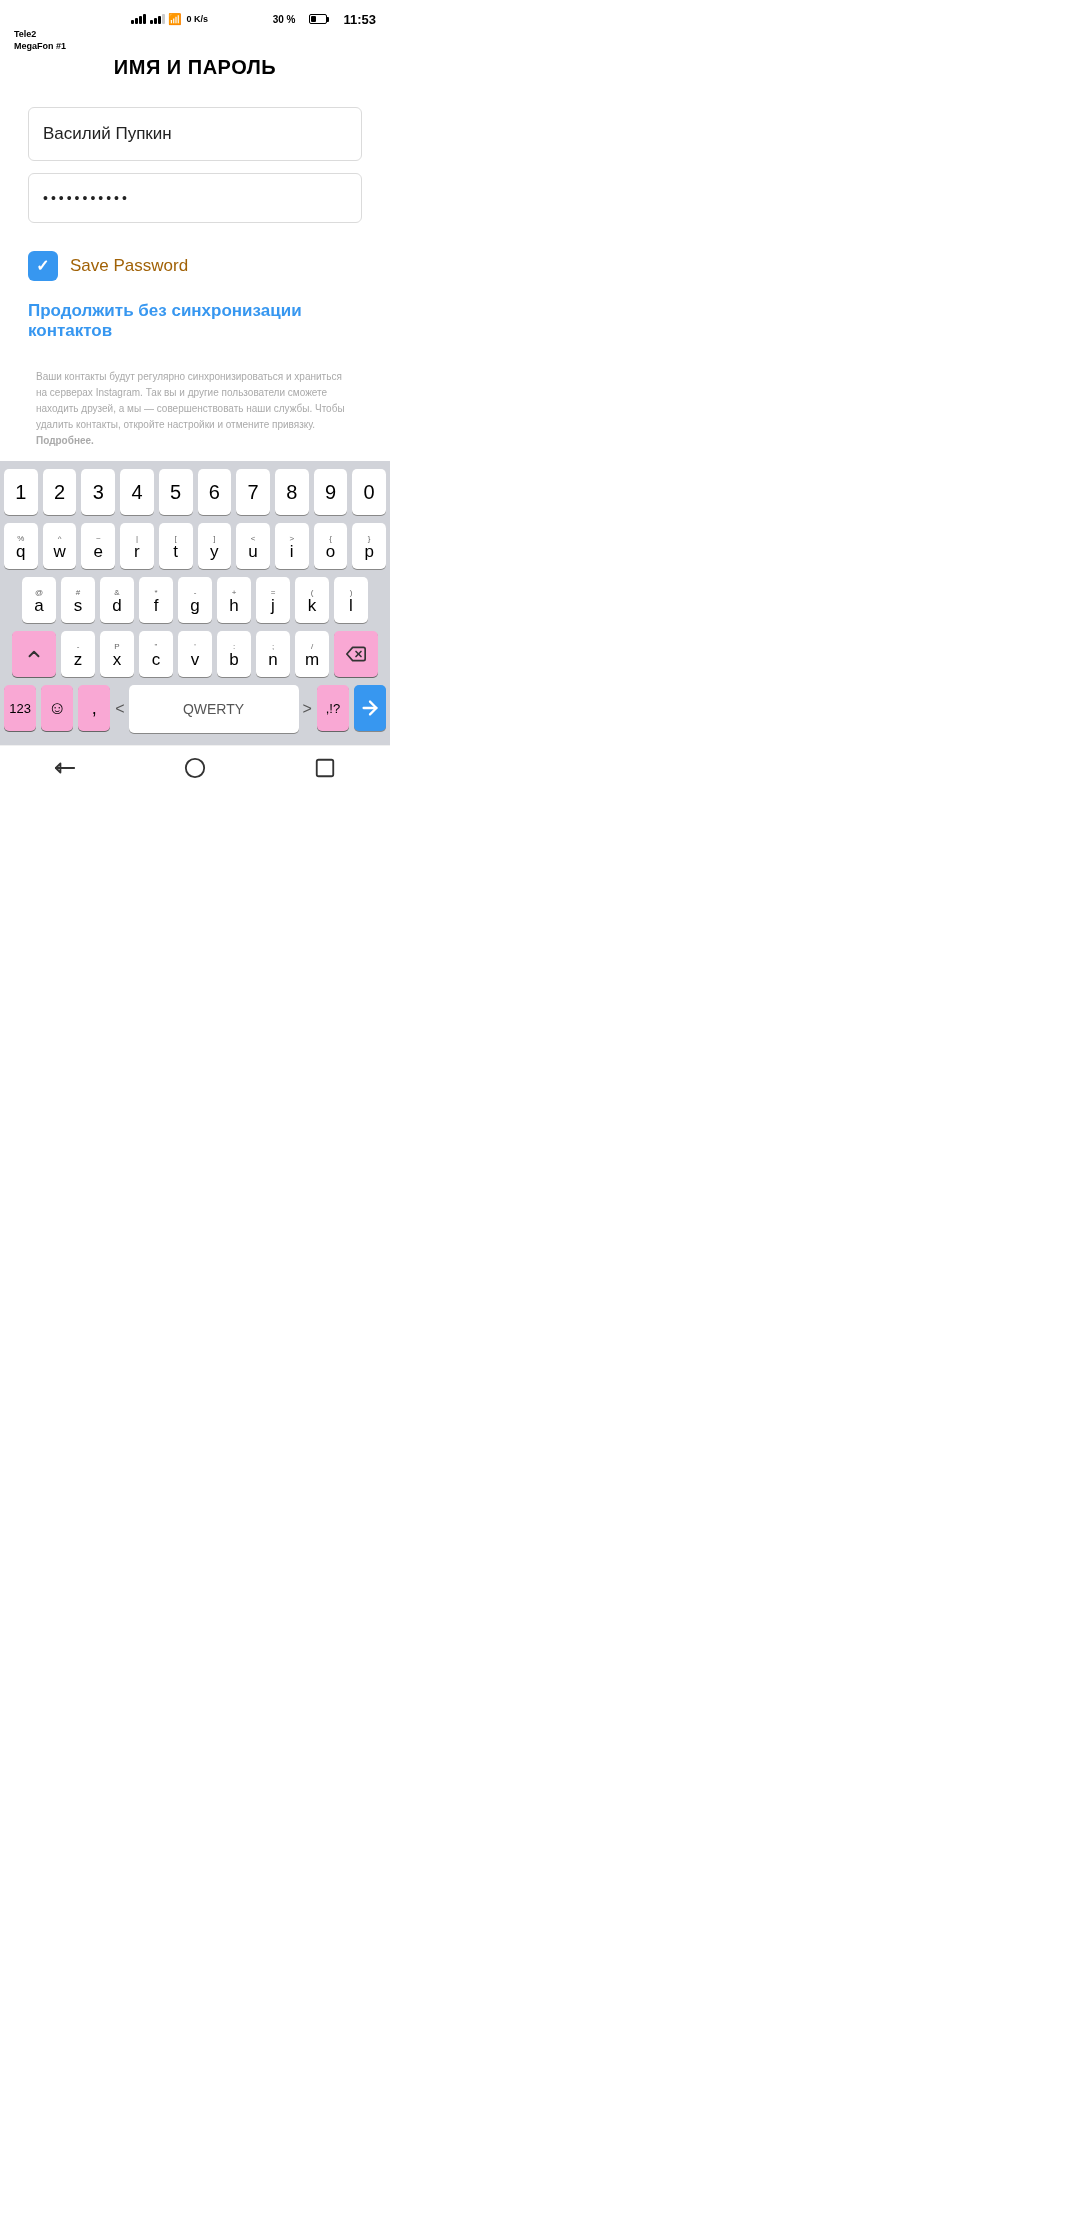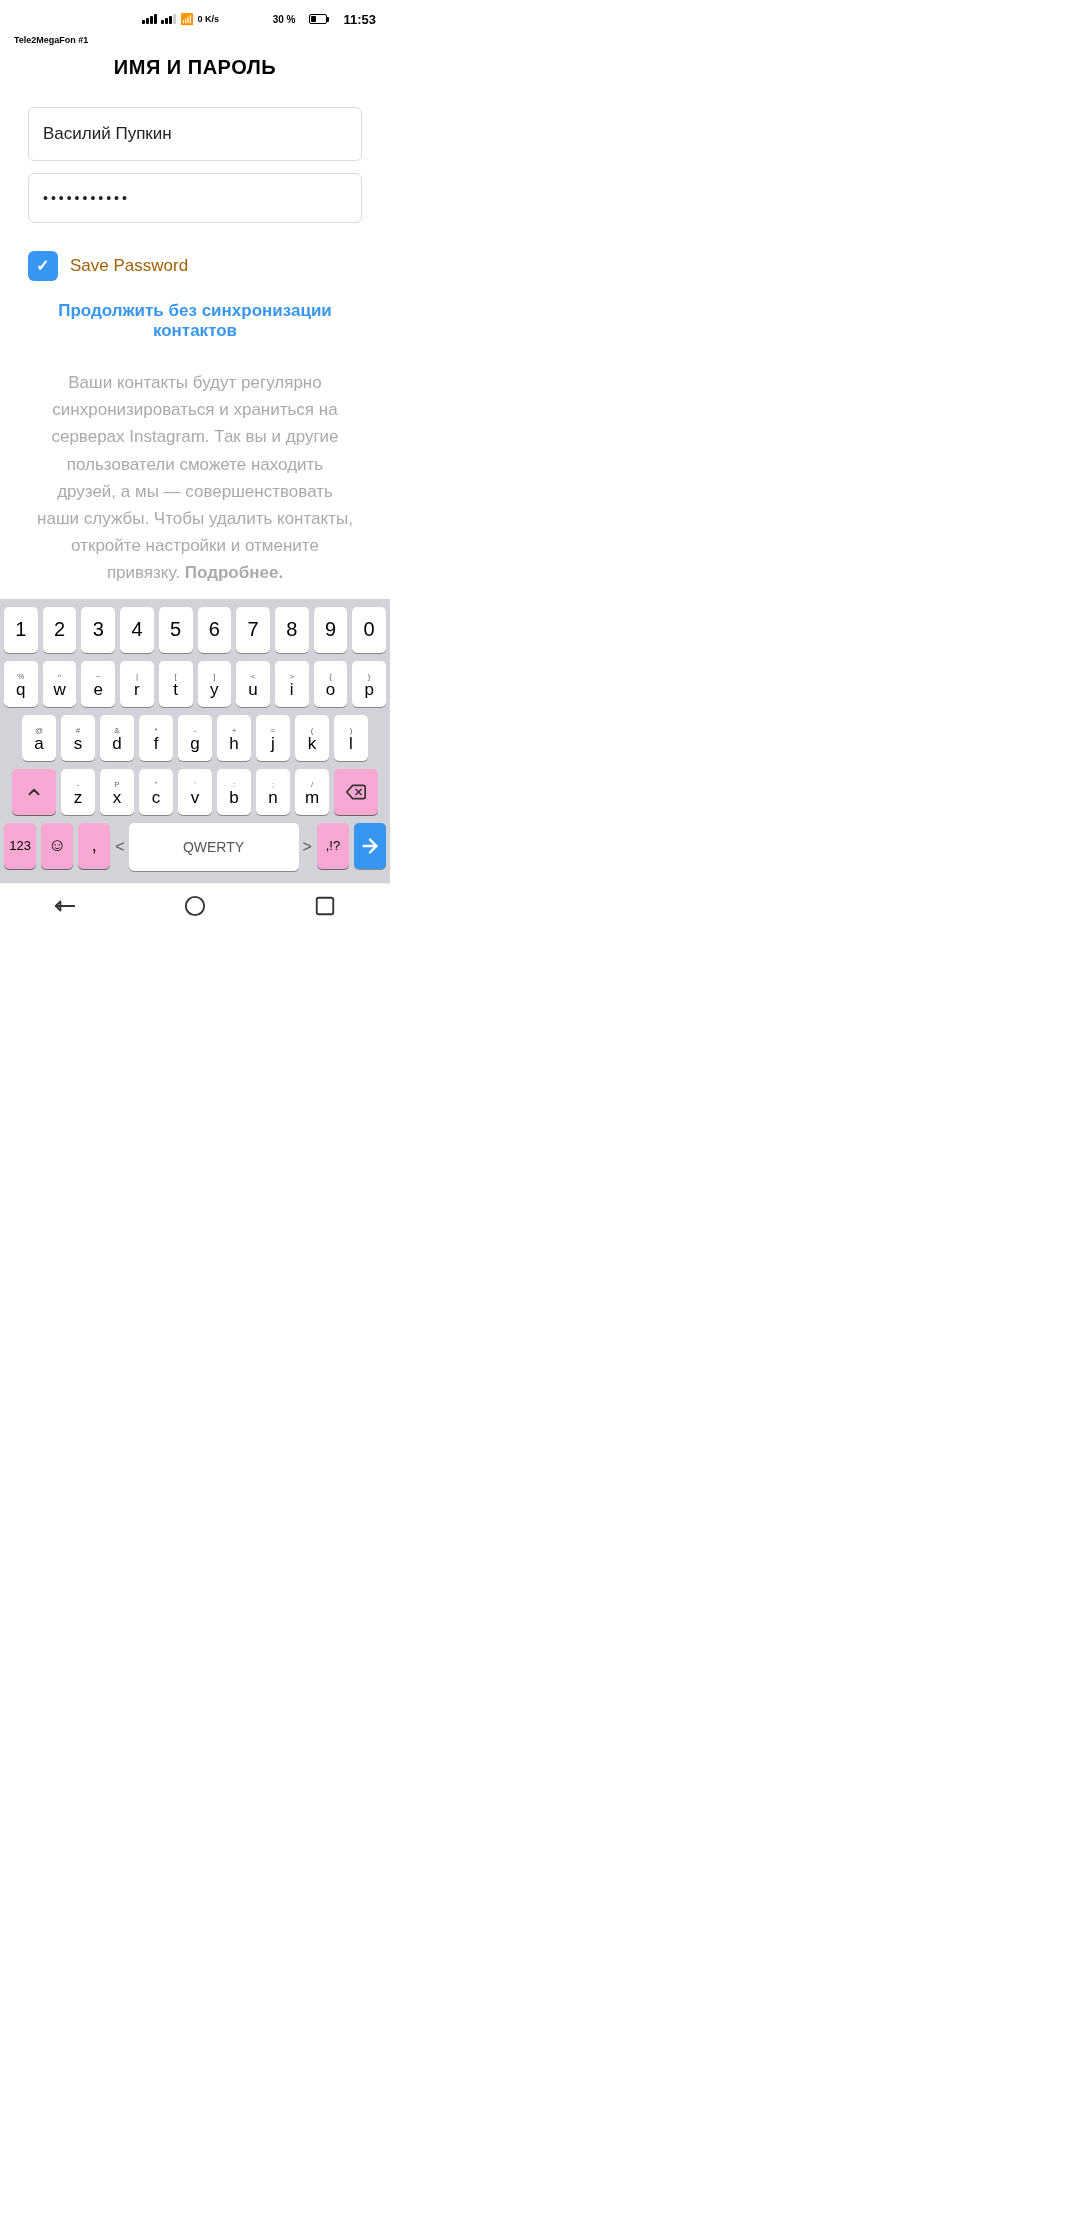--- a/index.html
+++ b/index.html
@@ -17,20 +17,21 @@
     .status-bar {
       background: #fff;
       display: flex;
       justify-content: space-between;
       align-items: center;
       padding: 6px 14px 4px 14px;
       height: 36px;
     }
     .status-left {
       display: flex;
+      flex-direction: column;
       font-size: 9px;
       font-weight: 600;
       color: #000;
       line-height: 1.3;
       margin-top: 44px;
     }
     .status-right {
       display: flex;
       align-items: center;
       gap: 14px;
@@ -142,33 +143,33 @@
       border-radius: 8px;
       padding: 18px;
       font-size: 18px;
       font-weight: 700;
       cursor: pointer;
       margin-bottom: 24px;
     }
 
     .btn-link {
       display: block;
-      text-align: center;
+      text-align: left;
       color: #3797f0;
       font-size: 17px;
       font-weight: 600;
       background: none;
       border: none;
       cursor: pointer;
       margin-bottom: 28px;
     }
 
     .info-text {
-      text-align: center;
-      font-size: 17px;
+      text-align: left;
+      font-size: 10px;
       color: #aaa;
       line-height: 1.6;
       padding: 0 8px;
     }
     .info-text .bold-link {
       font-weight: 700;
       color: #aaa;
     }
 
     

